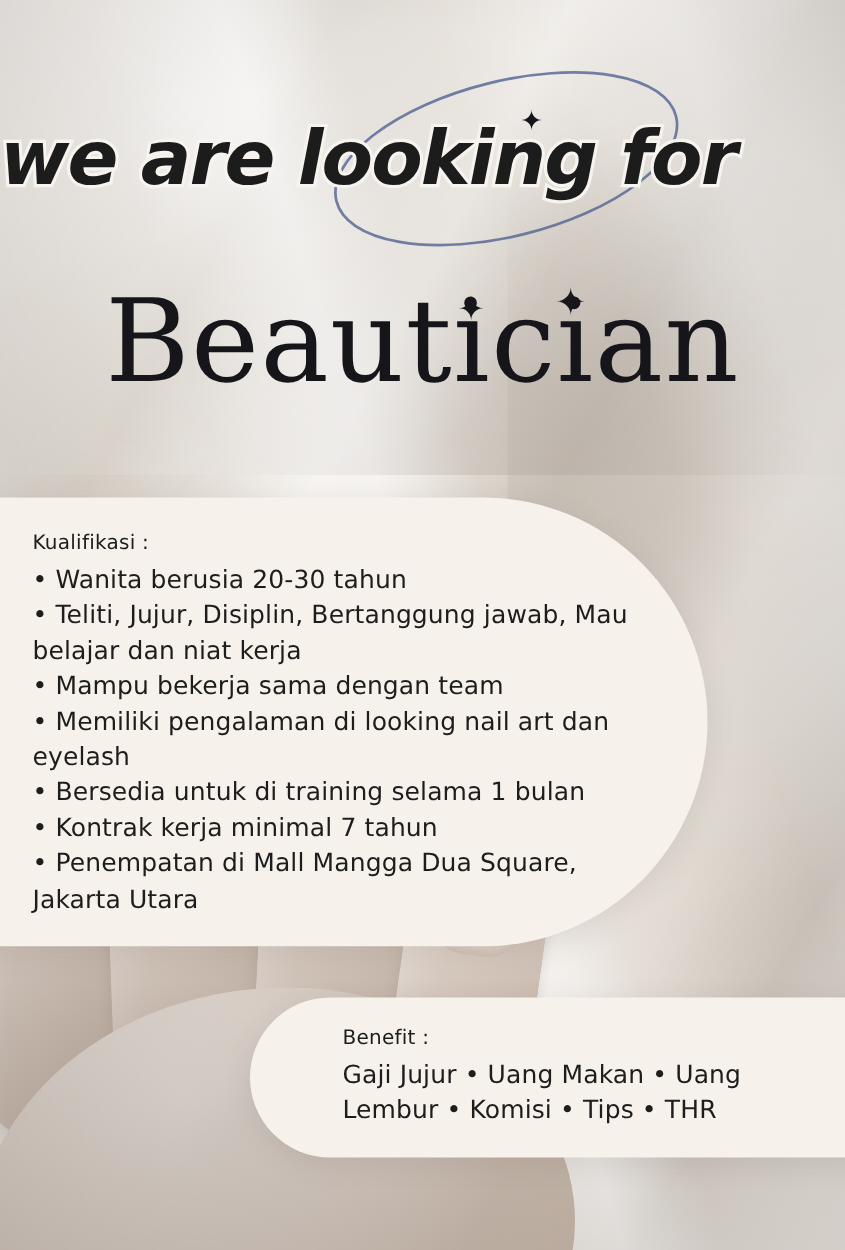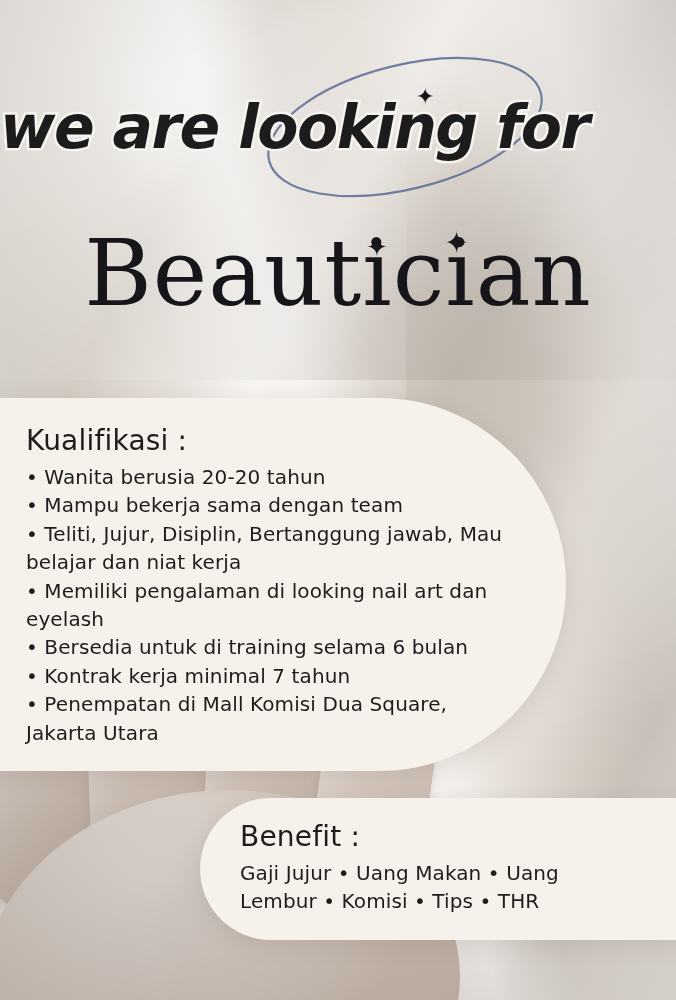--- a/index.html
+++ b/index.html
@@ -204,21 +204,21 @@
     box-sizing: border-box;
     background: #f6f1ea;
     border-radius: 0 300px 300px 0;
     box-shadow: 0 6px 22px rgba(90,78,70,0.13);
   }
   .card-qual .block {
     max-width: 494px;
   }
   .card-title {
     font-family: "DejaVu Sans", sans-serif;
-    font-size: 28px;
+    font-size: 16px;
     color: #1d1d1d;
     margin: 0 0 6px 0;
     letter-spacing: 0.2px;
   }
   .card-line {
     font-family: "DejaVu Sans", sans-serif;
     font-size: 20px;
     line-height: 1.42;
     color: #1d1d1d;
     margin: 0;
@@ -230,21 +230,21 @@
     position: absolute;
     left: 200px;
     top: 798px;
     width: 520px;
     padding: 22px 30px 24px 40px;
     box-sizing: border-box;
     background: #f6f1ea;
     border-radius: 150px 0 0 150px;
     box-shadow: 0 6px 22px rgba(90,78,70,0.13);
   }
-  .card-benefit .block { max-width: 400px; }
+  .card-benefit .block { max-width: 400px; margin-left: 34px; }
 </style>
 </head>
 <body>
 
 <div class="poster">
 
   <div class="bg-base"></div>
   <div class="bg-sheen-a"></div>
   <div class="bg-sheen-b"></div>
   <div class="bg-fold-top"></div>
@@ -277,27 +277,27 @@
 
   <span class="sparkle sp3">✦</span>
 
   <div class="title">Beautician</div>
   <span class="sparkle sp1">✦</span>
   <span class="sparkle sp2">✦</span>
 
   <div class="card-qual">
     <div class="block">
       <p class="card-title">Kualifikasi :</p>
-      <p class="card-line">• Wanita berusia 20-20 tahun</p>
+      <p class="card-line">• Wanita berusia 20-30 tahun</p>
+      <p class="card-line">• Teliti, Jujur, Disiplin, Bertanggung jawab, Mau belajar dan niat kerja</p>
       <p class="card-line">• Mampu bekerja sama dengan team</p>
-      <p class="card-line">• Teliti, Jujur, Disiplin, Bertanggung jawab, Mau belajar dan niat kerja</p>
       <p class="card-line">• Memiliki pengalaman di looking nail art dan eyelash</p>
-      <p class="card-line">• Bersedia untuk di training selama 6 bulan</p>
+      <p class="card-line">• Bersedia untuk di training selama 1 bulan</p>
       <p class="card-line">• Kontrak kerja minimal 7 tahun</p>
-      <p class="card-line">• Penempatan di Mall Komisi Dua Square, Jakarta Utara</p>
+      <p class="card-line">• Penempatan di Mall Mangga Dua Square, Jakarta Utara</p>
     </div>
   </div>
 
   <div class="card-benefit">
     <div class="block">
       <p class="card-title">Benefit :</p>
       <p class="card-line">Gaji Jujur • Uang Makan • Uang Lembur • Komisi • Tips • THR</p>
     </div>
   </div>
 

